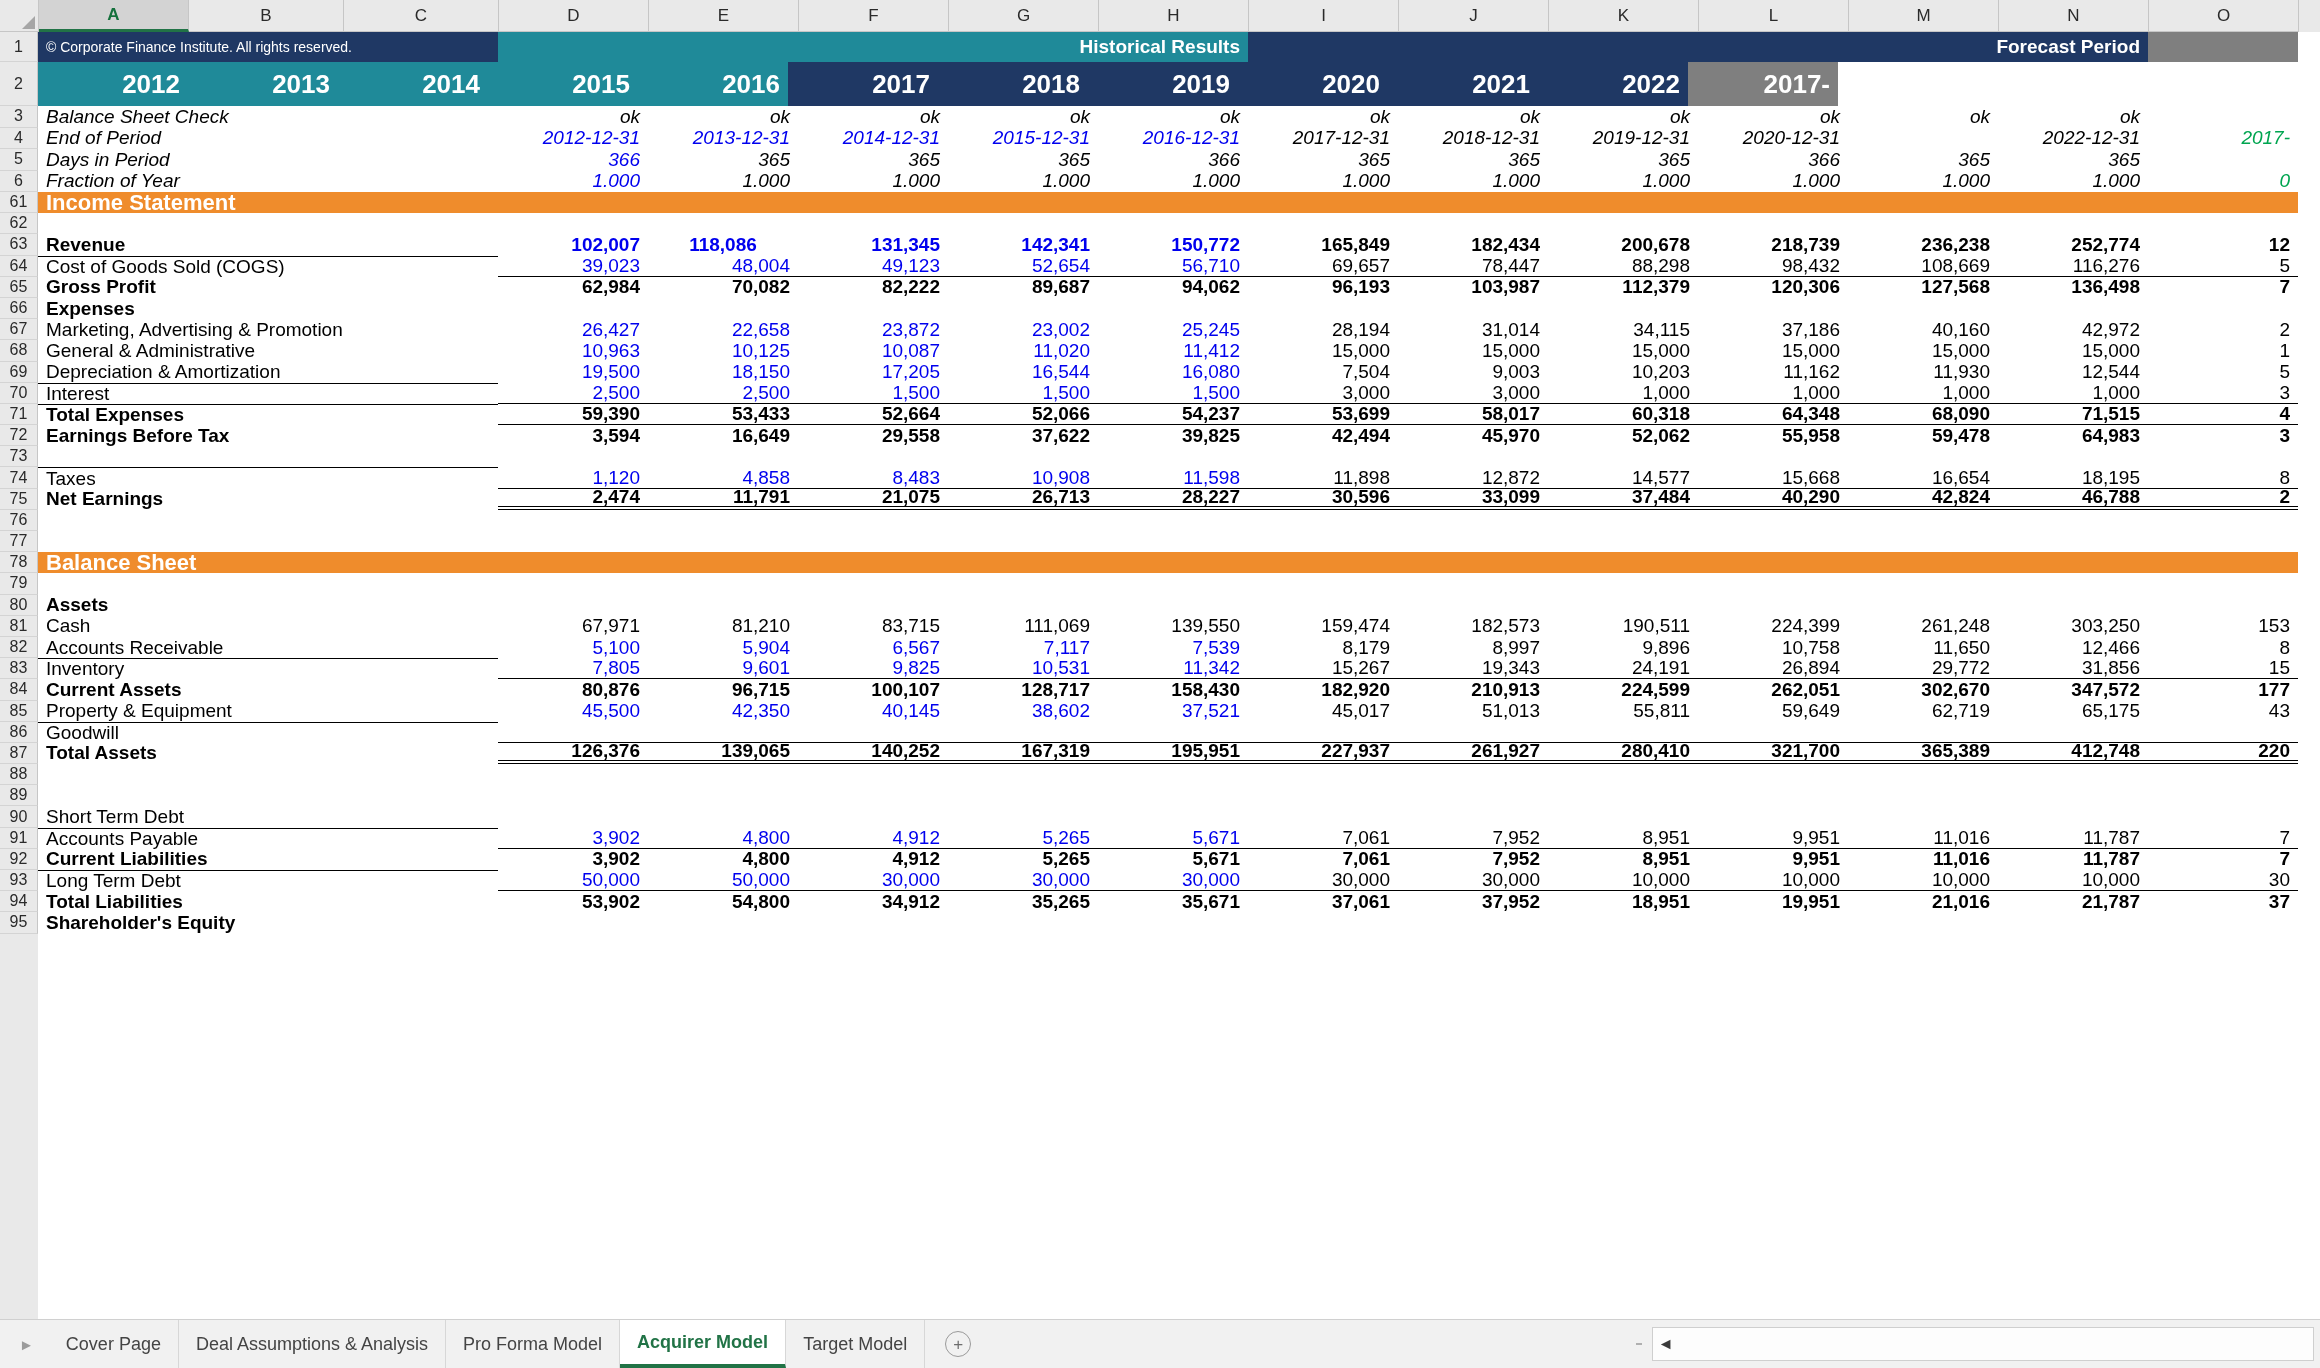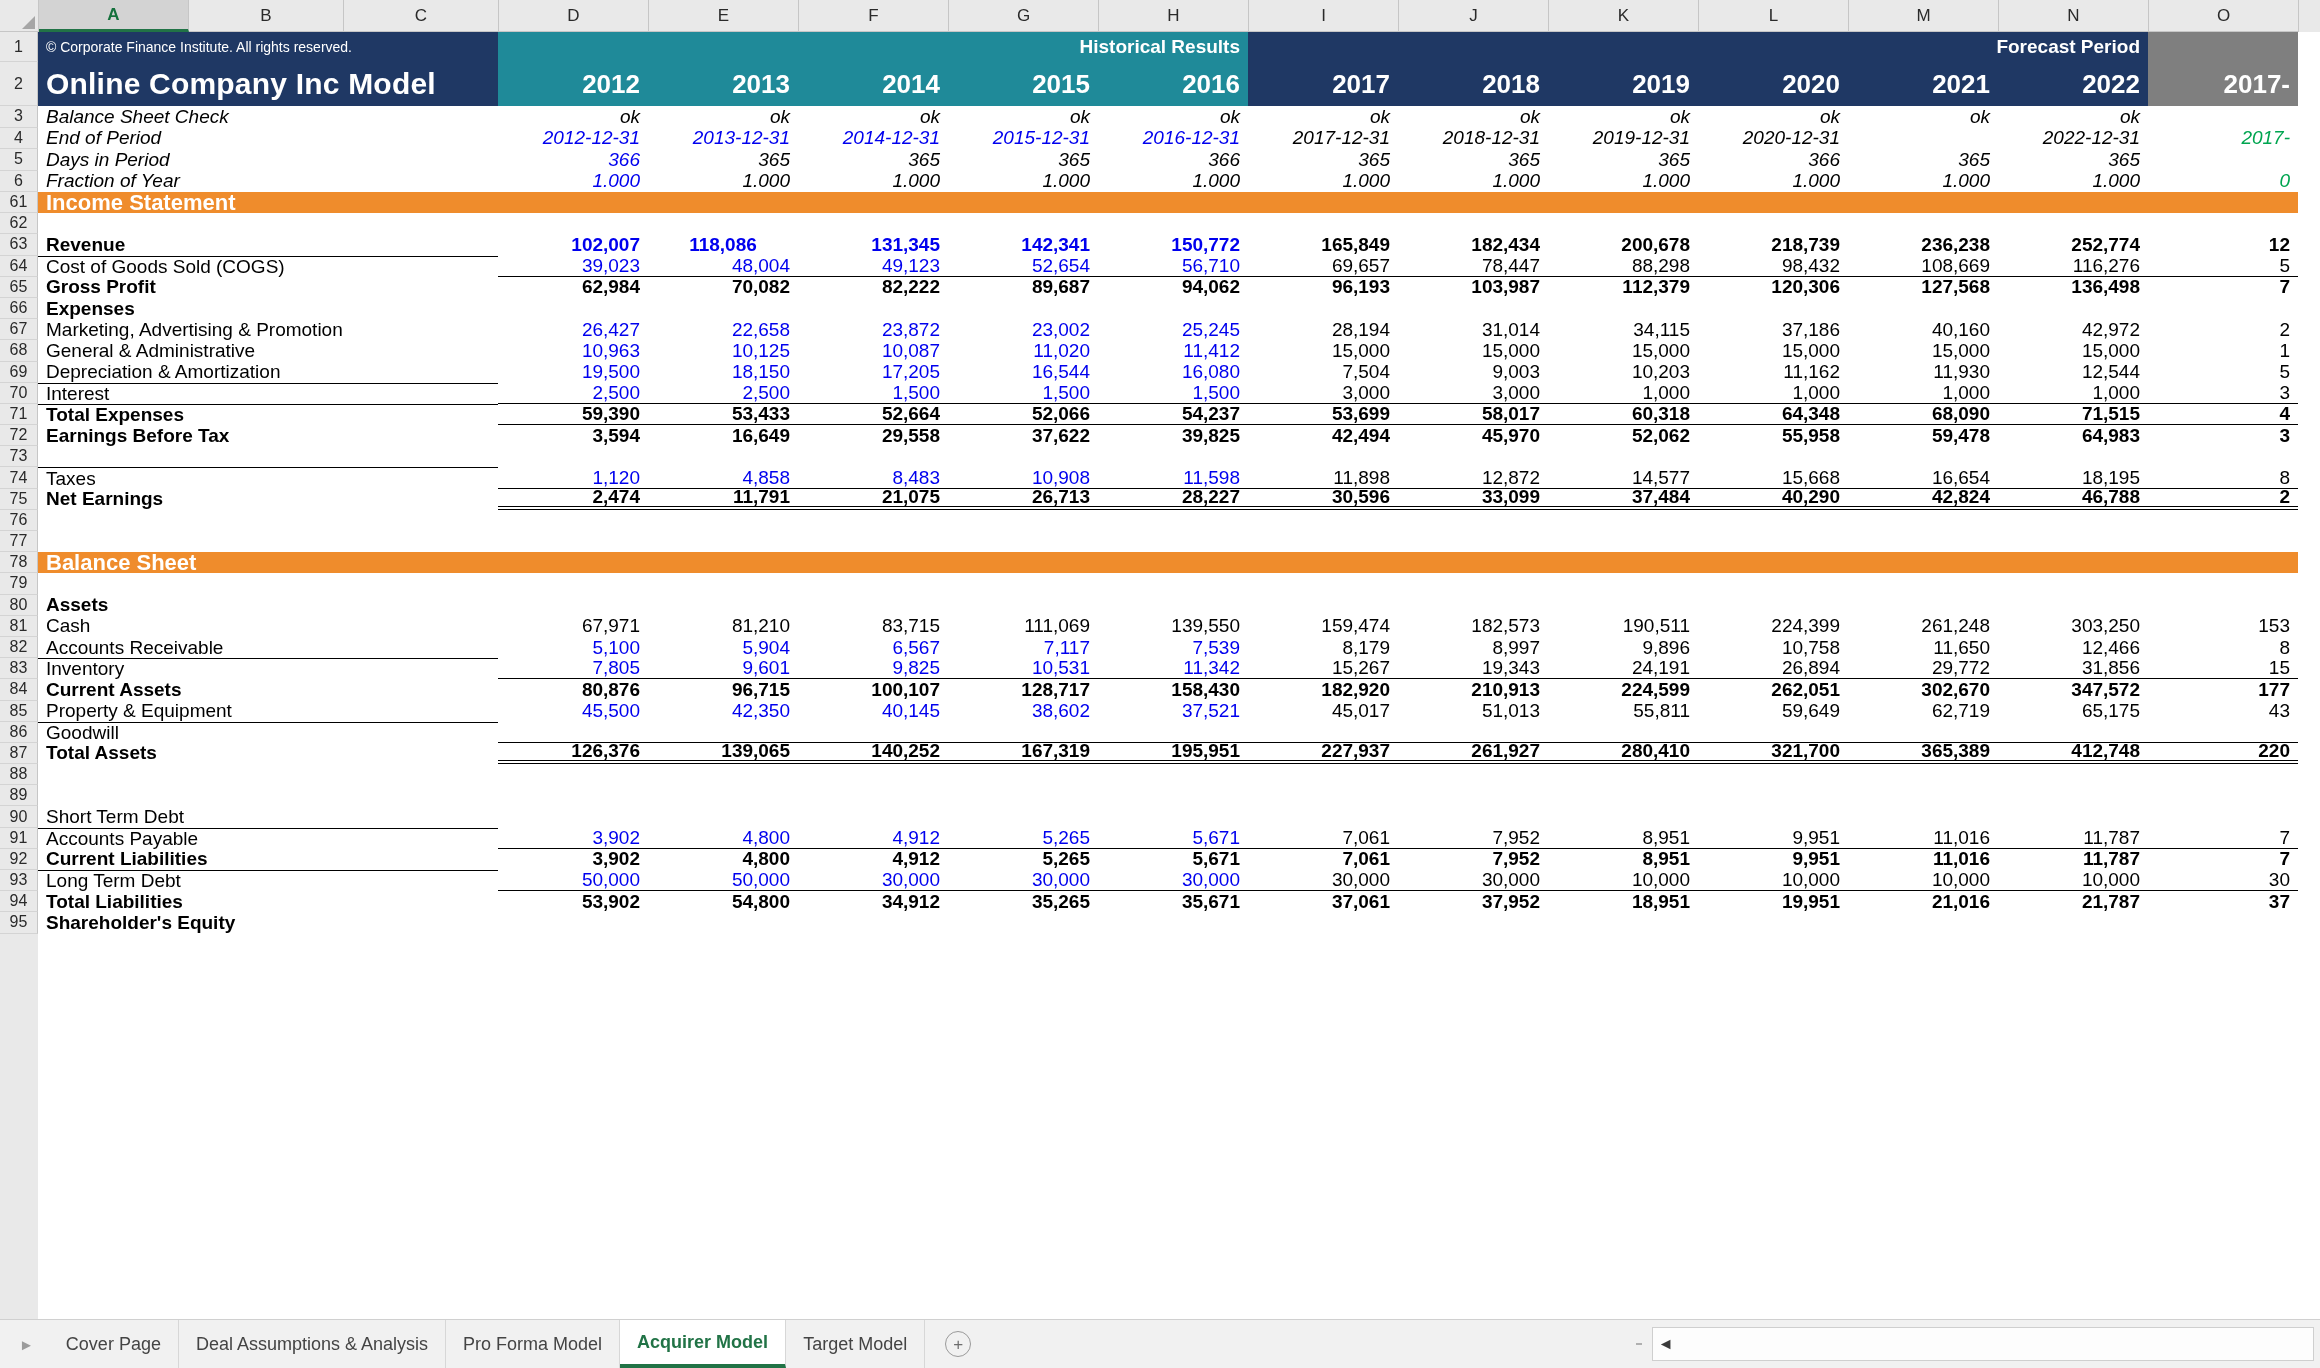--- a/index.html
+++ b/index.html
@@ -174,23 +174,20 @@
           </div>
           <div class="cell num bnr-teal" style="width: 750px; flex: 0 0 750px;">
             <span class="band-txt">Historical Results</span>
           </div>
           <div class="cell num bnr-navy" style="width: 900px; flex: 0 0 900px;">
             <span class="band-txt">Forecast Period</span>
           </div>
           <div class="cell num bnr-gray" style="width: 150px; flex: 0 0 150px;"></div>
         </div>
         <div class="row" style="height: 44px;">
-          <div class="cell lbl bnr-navy" style="width: 460px; flex: 0 0 460px;">
-            <span class="title-txt">Online Company Inc Model</span>
-          </div>
           <div class="cell num bnr-teal" style="width: 150px; flex: 0 0 150px;">
             <span class="year-txt">2012</span>
           </div>
           <div class="cell num bnr-teal" style="width: 150px; flex: 0 0 150px;">
             <span class="year-txt">2013</span>
           </div>
           <div class="cell num bnr-teal" style="width: 150px; flex: 0 0 150px;">
             <span class="year-txt">2014</span>
           </div>
           <div class="cell num bnr-teal" style="width: 150px; flex: 0 0 150px;">

